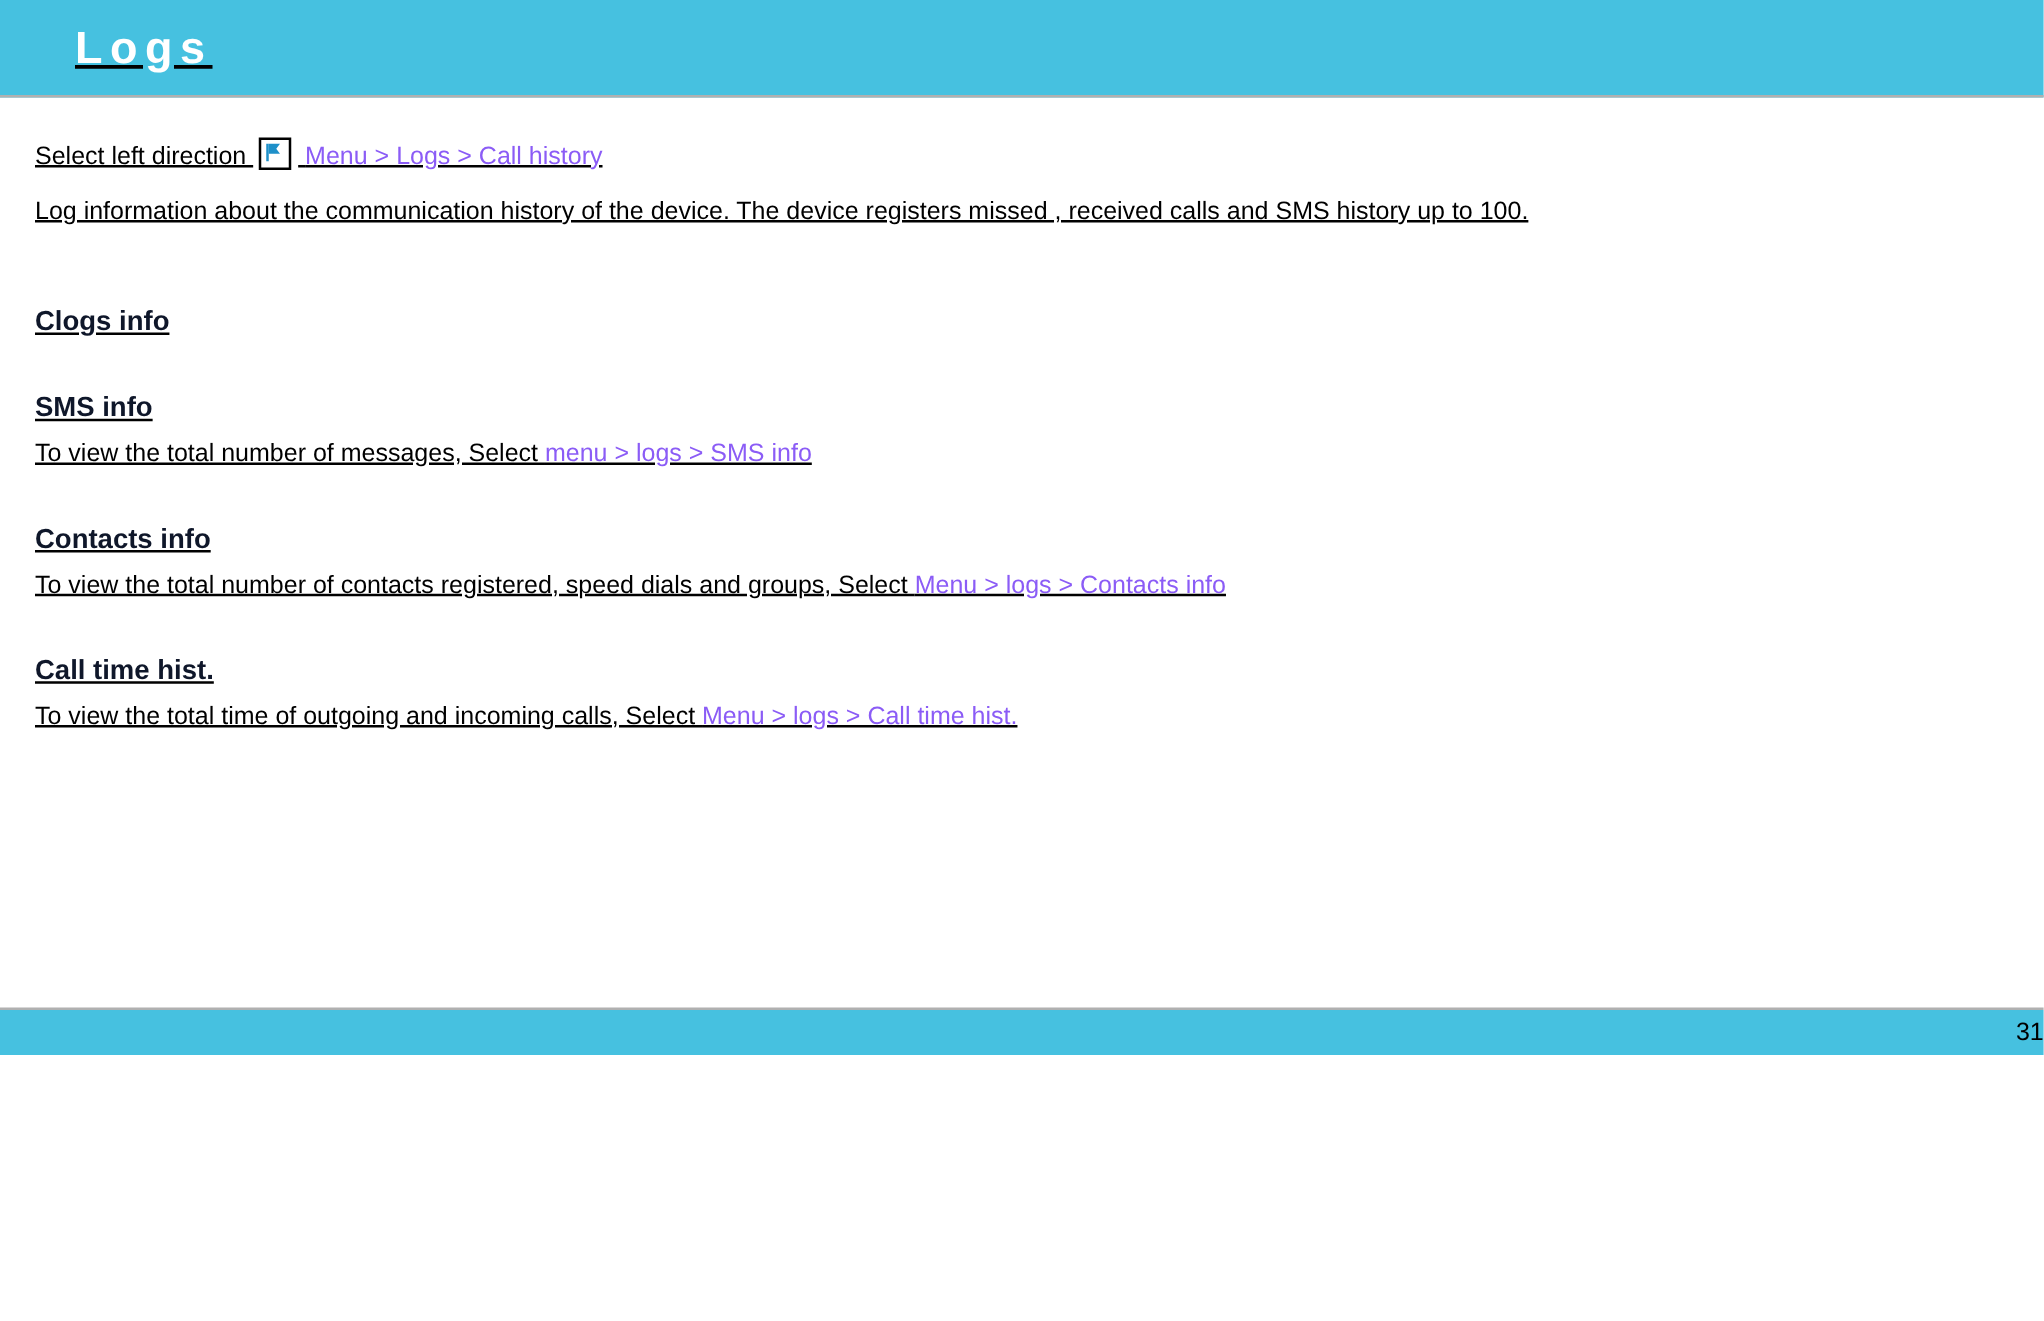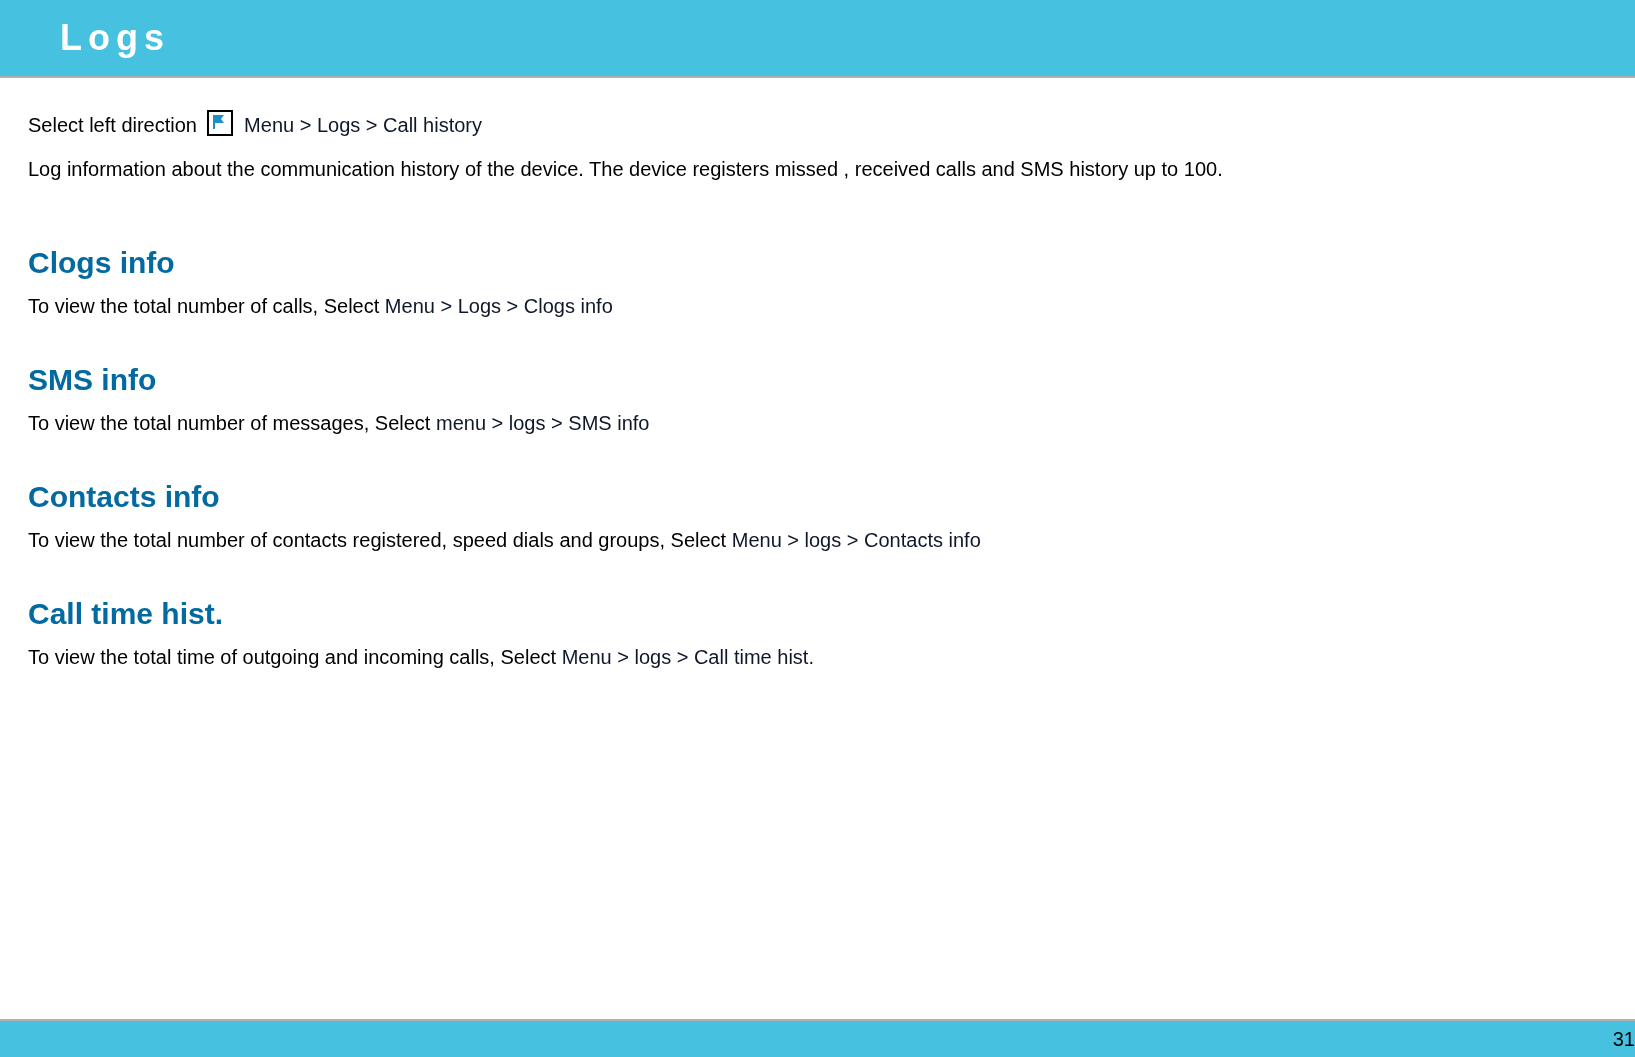--- a/index.html
+++ b/index.html
@@ -4,23 +4,24 @@
 <style>
   html, body {
     margin: 0;
     padding: 0;
     font-family: Arial, Helvetica, sans-serif;
     color: #000;
     background: #fff;
   }
   .page {
     width: 1635px;
-    height: 1057px;
+    height: 844px;
     position: relative;
     box-sizing: border-box;
+    text-decoration: underline;
   }
   .header-band {
     background: #46c1e0;
     height: 76px;
     display: flex;
     align-items: center;
     padding-left: 60px;
     border-bottom: 2px solid #b0b0b0;
   }
   .header-title {
@@ -32,29 +33,29 @@
   .content {
     padding: 22px 28px 0 28px;
     font-size: 20px;
     line-height: 1.5;
   }
   .para {
     margin: 10px 0 14px 0;
   }
   .small-gap { margin-top: 4px; }
   .red-heading {
-    color: #0369a1;
+    color: #0f172a;
     font-weight: bold;
-    font-size: 30px;
+    font-size: 22px;
     margin-top: 36px;
     margin-bottom: 6px;
   }
   .red-heading.first { margin-top: 56px; }
   .link-text {
-    color: #0f172a;
+    color: #8b5cf6;
   }
   .icon-box {
     display: inline-block;
     width: 22px;
     height: 22px;
     border: 2px solid #000;
     vertical-align: text-bottom;
     margin: 0 6px 0 4px;
     position: relative;
     background: #fff;
@@ -103,23 +104,20 @@
           <rect x="3" y="2" width="2" height="14" fill="#1e90c9"></rect>
           <path d="M5 2 L14 2 L11 6 L14 10 L5 10 Z" fill="#1e90c9"></path>
         </svg>
       </span>
       <span class="link-text"> Menu &gt; Logs &gt; Call history</span>
     </div>
 
     <div class="para">Log information about the communication history of the device. The device registers missed , received calls and SMS history up to 100.</div>
 
     <div class="red-heading first">Clogs info</div>
-    <div class="para small-gap">
-      <span>To view the total number of calls, Select </span><span class="link-text">Menu &gt; Logs &gt; Clogs info</span>
-    </div>
 
     <div class="red-heading">SMS info</div>
     <div class="para small-gap">
       <span>To view the total number of messages, Select </span><span class="link-text">menu &gt; logs &gt; SMS info</span>
     </div>
 
     <div class="red-heading">Contacts info</div>
     <div class="para small-gap">
       <span>To view the total number of contacts registered, speed dials and groups, Select </span><span class="link-text">Menu &gt; logs &gt; Contacts info</span>
     </div>

